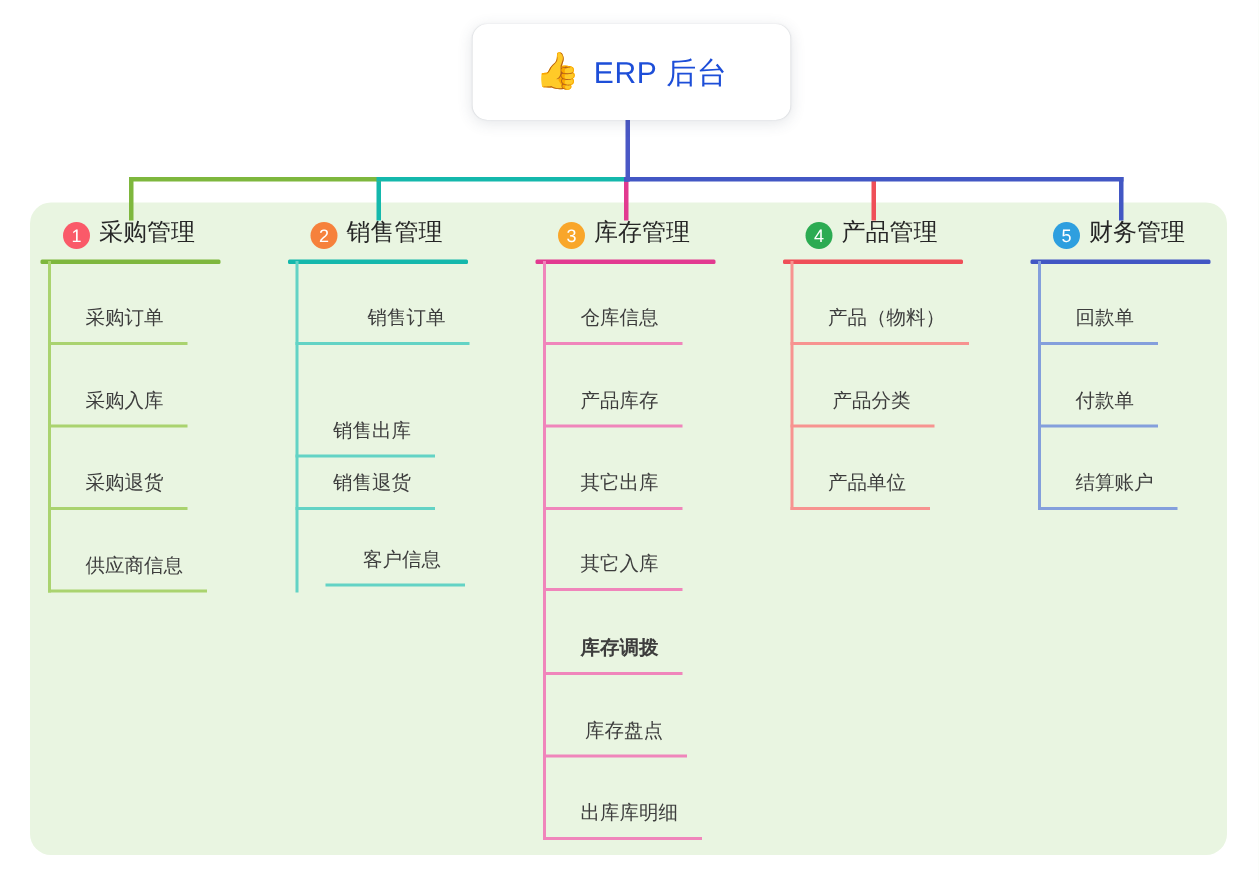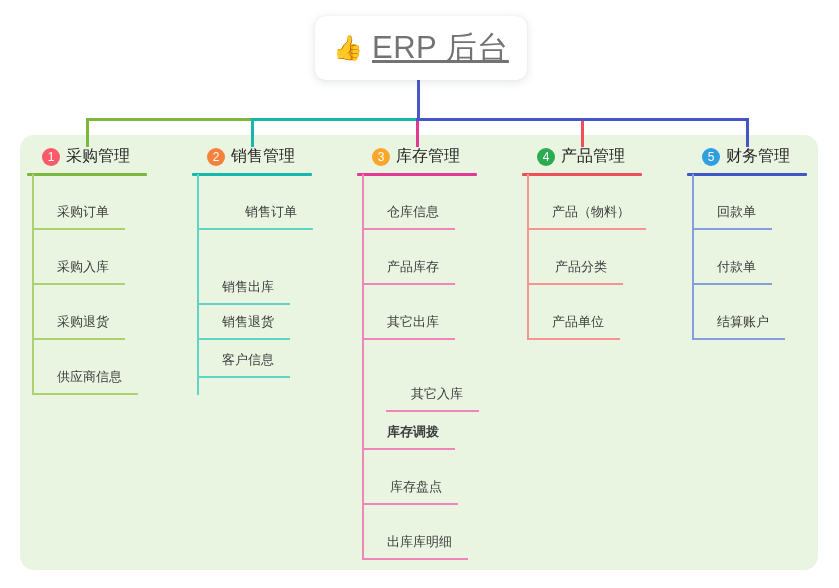--- a/index.html
+++ b/index.html
@@ -4,21 +4,21 @@
 <style>
   html,body{margin:0;padding:0;background:#ffffff;}
   #stage{position:relative;width:839px;height:588px;background:#ffffff;overflow:hidden;
          font-family:"Liberation Sans","DejaVu Sans",sans-serif;}
   #panel{position:absolute;left:20px;top:135px;width:798px;height:435px;border-radius:14px;}
   
   #root-card{position:absolute;left:315px;top:16px;width:212px;height:64px;background:#ffffff;
              border-radius:10px;box-shadow:0 2px 10px rgba(60,70,90,.14),0 0 1px rgba(60,70,90,.18);
              display:flex;align-items:center;justify-content:center;gap:9px;cursor:pointer;}
   #root-card .emoji{font-size:24px;line-height:24px;color:#f0b429;}
-  #root-card .rtitle{font-size:31px;color:#737373;letter-spacing:.5px;text-decoration:underline;}
+  #root-card .rtitle{font-size:20px;color:#1d4ed8;letter-spacing:.5px;}
   
   .cline{position:absolute;}
   
   .branch{position:absolute;width:160px;}
   .badge{position:absolute;left:15px;top:0;width:18px;height:18px;border-radius:50%;
          color:#ffffff;font-size:12px;line-height:18px;text-align:center;}
   .btitle{position:absolute;left:39px;top:-2px;font-size:16px;line-height:20px;color:#262626;
           white-space:nowrap;cursor:pointer;}
   .b-underline{position:absolute;left:0;top:25px;width:120px;height:3px;border-radius:1px;}
   .vline{position:absolute;left:5px;top:26px;width:2px;}
@@ -60,31 +60,31 @@
         <div class="leaf" style="top: 219px; border-bottom-color: rgb(170, 211, 111);">供应商信息</div>
       </div>
       <div class="branch" style="left: 192px; top: 148px;">
         <span class="badge" style="background: rgb(246, 129, 60);">2</span>
         <span class="btitle">销售管理</span>
         <div class="b-underline" style="background: rgb(20, 184, 172);"></div>
         <div class="vline" style="background: rgb(99, 211, 197); height: 221px;"></div>
         <div class="leaf" style="top: 54px; border-bottom-color: rgb(99, 211, 197); padding-left: 48px;">销售订单</div>
         <div class="leaf" style="top: 109px; border-bottom-color: rgb(99, 211, 197); margin-top: 20px;">销售出库</div>
         <div class="leaf" style="top: 164px; border-bottom-color: rgb(99, 211, 197);">销售退货</div>
-        <div class="leaf" style="top: 202px; border-bottom-color: rgb(99, 211, 197);">客户信息</div>
+        <div class="leaf" style="top: 215px; border-bottom-color: rgb(99, 211, 197); margin-left: 20px;">客户信息</div>
       </div>
       <div class="branch" style="left: 357px; top: 148px;">
         <span class="badge" style="background: rgb(249, 166, 42);">3</span>
         <span class="btitle">库存管理</span>
         <div class="b-underline" style="background: rgb(226, 58, 144);"></div>
         <div class="vline" style="background: rgb(240, 133, 187); height: 386px;"></div>
         <div class="leaf" style="top: 54px; border-bottom-color: rgb(240, 133, 187);">仓库信息</div>
         <div class="leaf" style="top: 109px; border-bottom-color: rgb(240, 133, 187);">产品库存</div>
         <div class="leaf" style="top: 164px; border-bottom-color: rgb(240, 133, 187);">其它出库</div>
-        <div class="leaf" style="top: 236px; border-bottom-color: rgb(240, 133, 187); margin-left: 24px;">其它入库</div>
+        <div class="leaf" style="top: 218px; border-bottom-color: rgb(240, 133, 187);">其它入库</div>
         <div class="leaf" style="top: 274px; border-bottom-color: rgb(240, 133, 187); font-weight: bold;">库存调拨</div>
         <div class="leaf" style="top: 329px; border-bottom-color: rgb(240, 133, 187); padding-left: 28px;">库存盘点</div>
         <div class="leaf" style="top: 384px; border-bottom-color: rgb(240, 133, 187);">出库库明细</div>
       </div>
       <div class="branch" style="left: 522px; top: 148px;">
         <span class="badge" style="background: rgb(44, 171, 82);">4</span>
         <span class="btitle">产品管理</span>
         <div class="b-underline" style="background: rgb(239, 79, 88);"></div>
         <div class="vline" style="background: rgb(247, 147, 144); height: 166px;"></div>
         <div class="leaf" style="top: 54px; border-bottom-color: rgb(247, 147, 144);">产品（物料）</div>

